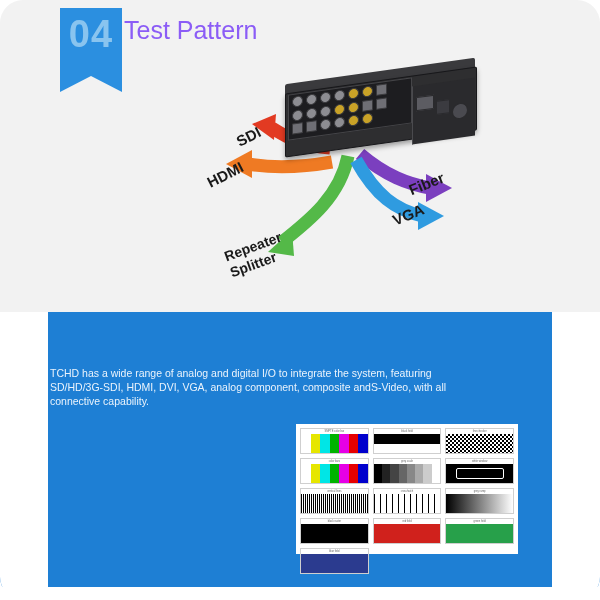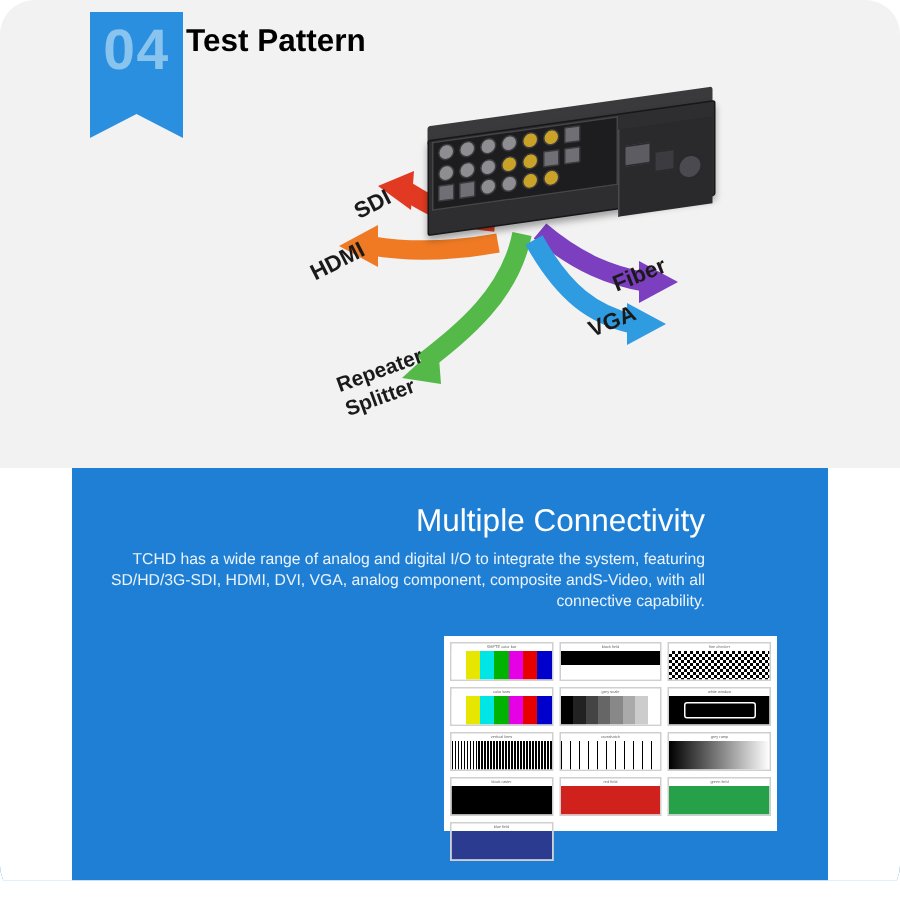--- a/index.html
+++ b/index.html
@@ -53,23 +53,23 @@
     border-left: 31px solid #2b8fe0;
     border-right: 31px solid #2b8fe0;
     border-bottom: 16px solid transparent;
   }
   .ribbon-04 { left: 60px; top: 8px; }
 
   .heading-dark {
     position: absolute;
     left: 124px;
     top: 16px;
-    font-size: 21px;
-    color: #000000;
-    font-weight: bold;
+    font-size: 25px;
+    color: #8b5cf6;
+    font-weight: normal;
   }
   .subtext-dark {
     position: absolute;
     left: 124px;
     top: 44px;
     width: 400px;
     font-size: 10.5px;
     color: #4a4a4a;
     line-height: 14px;
   }
@@ -216,21 +216,20 @@
     text-align: right;
   }
   .subtext-light {
     position: absolute;
     right: 130px;
     top: 54px;
     width: 420px;
     font-size: 10.5px;
     color: #eaf3fc;
     line-height: 14px;
-    text-align: right;
   }
 
   
   .sheet {
     position: absolute;
     left: 296px;
     top: 112px;
     width: 222px;
     height: 130px;
     background: #ffffff;
@@ -370,21 +369,20 @@
       <div class="arrow-label lbl-fiber">Fiber</div>
       <div class="arrow-label lbl-vga">VGA</div>
     </div>
   </div>
 
   <div class="section-blue">
     <div class="side-white-l"></div>
     <div class="side-white-r"></div>
 
 
-    <div class="heading-light">Multiple Connectivity</div>
     <div class="subtext-light">TCHD has a wide range of analog and digital I/O to integrate the system, featuring SD/HD/3G-SDI, HDMI, DVI, VGA, analog component, composite andS-Video, with all connective capability.</div>
 
     <div class="sheet">
       <div class="sheet-grid">
         <div class="tile">
           <div class="cap">SMPTE color bar</div>
           <div class="body pat-colorbars"></div>
         </div>
         <div class="tile">
           <div class="cap">black field</div>

